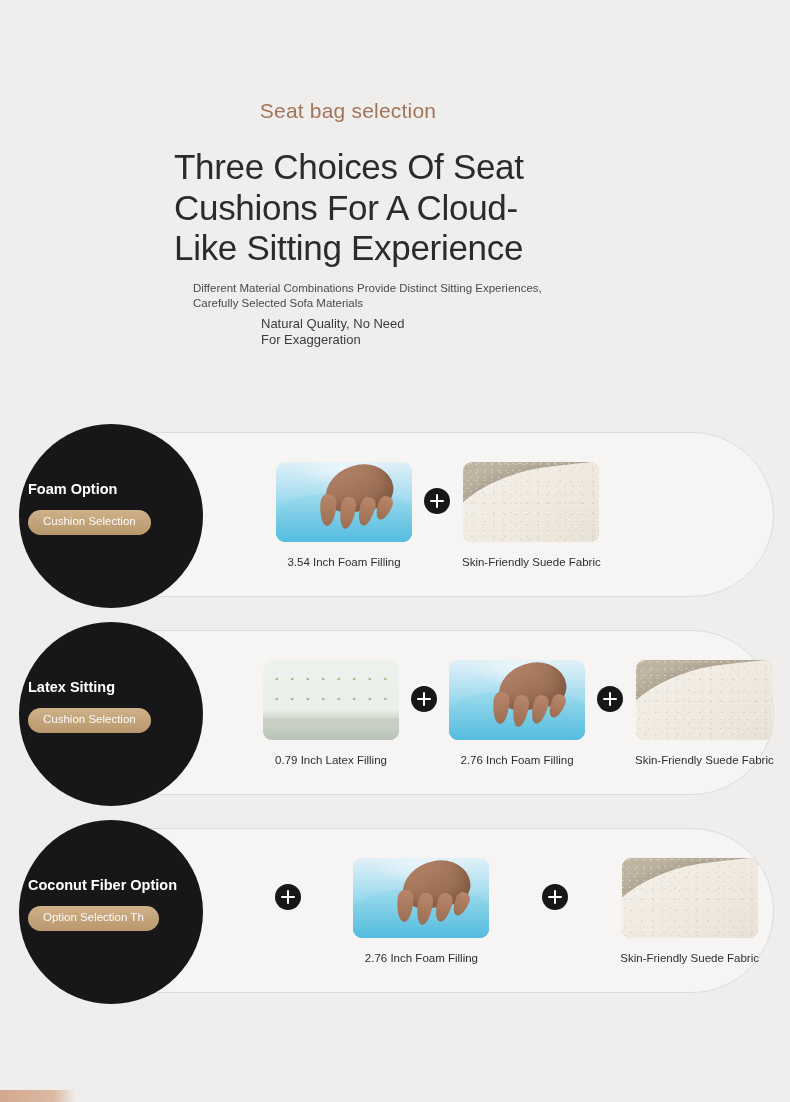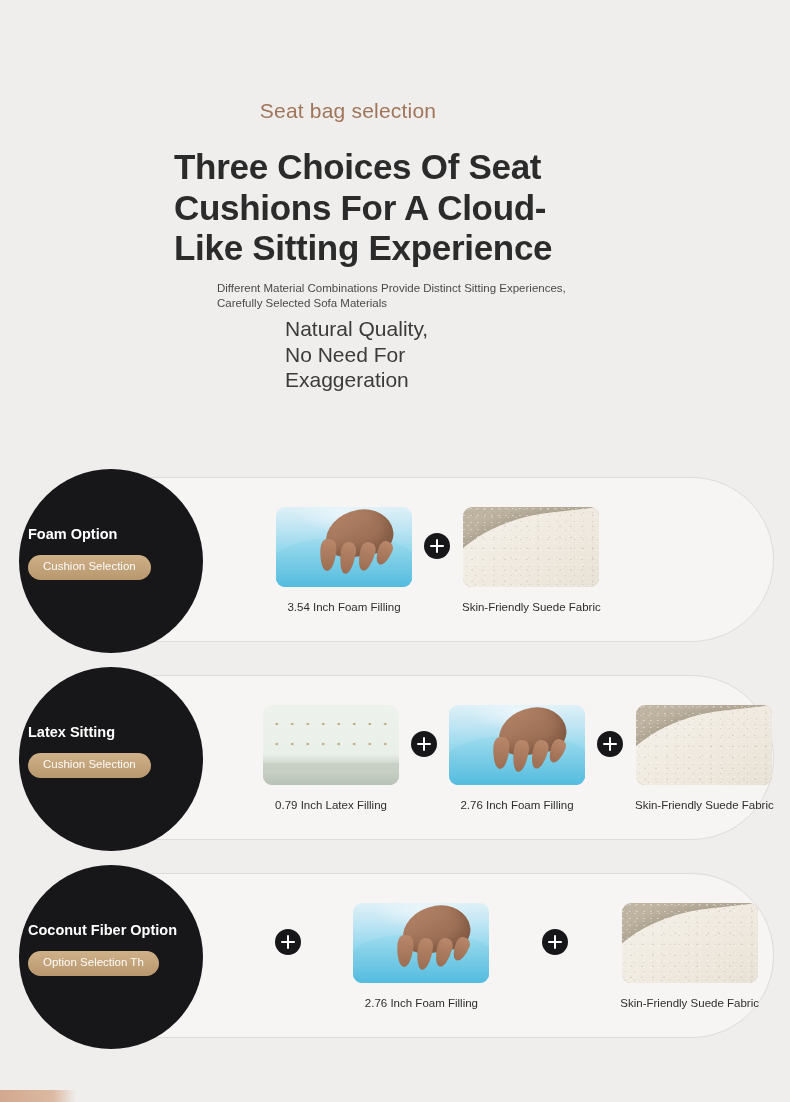--- a/index.html
+++ b/index.html
@@ -30,44 +30,43 @@
     line-height: 1;
   }
 
   .title-block {
     margin-top: 26px;
     padding-left: 174px;
   }
 
   .main-title {
     font-size: 35px;
-    font-weight: bold;
+    font-weight: normal;
     color: #2b2b2b;
     line-height: 1.16;
     letter-spacing: -0.3px;
     max-width: 400px;
   }
 
   .sub-block {
     padding-left: 193px;
     margin-top: 12px;
-    margin-left: 24px;
   }
 
   .sub-small {
     font-size: 11.5px;
     color: #4a4a4a;
     line-height: 1.32;
     max-width: 380px;
   }
 
   .sub-large {
     margin-top: 5px;
     padding-left: 68px;
-    font-size: 21px;
+    font-size: 13px;
     color: #3b3b3b;
     line-height: 1.22;
     max-width: 230px;
   }
 
   
   .cards {
     margin-top: 84px;
     padding-left: 56px;
   }

